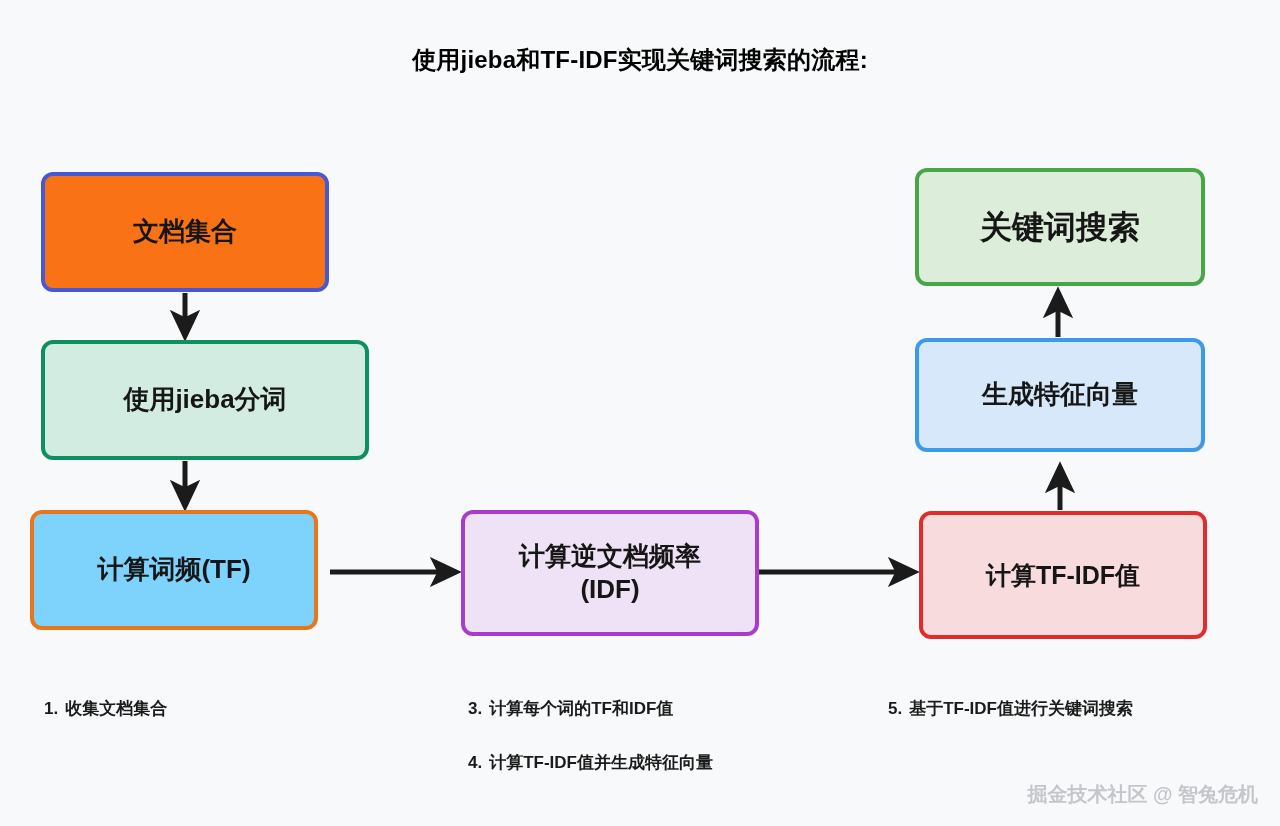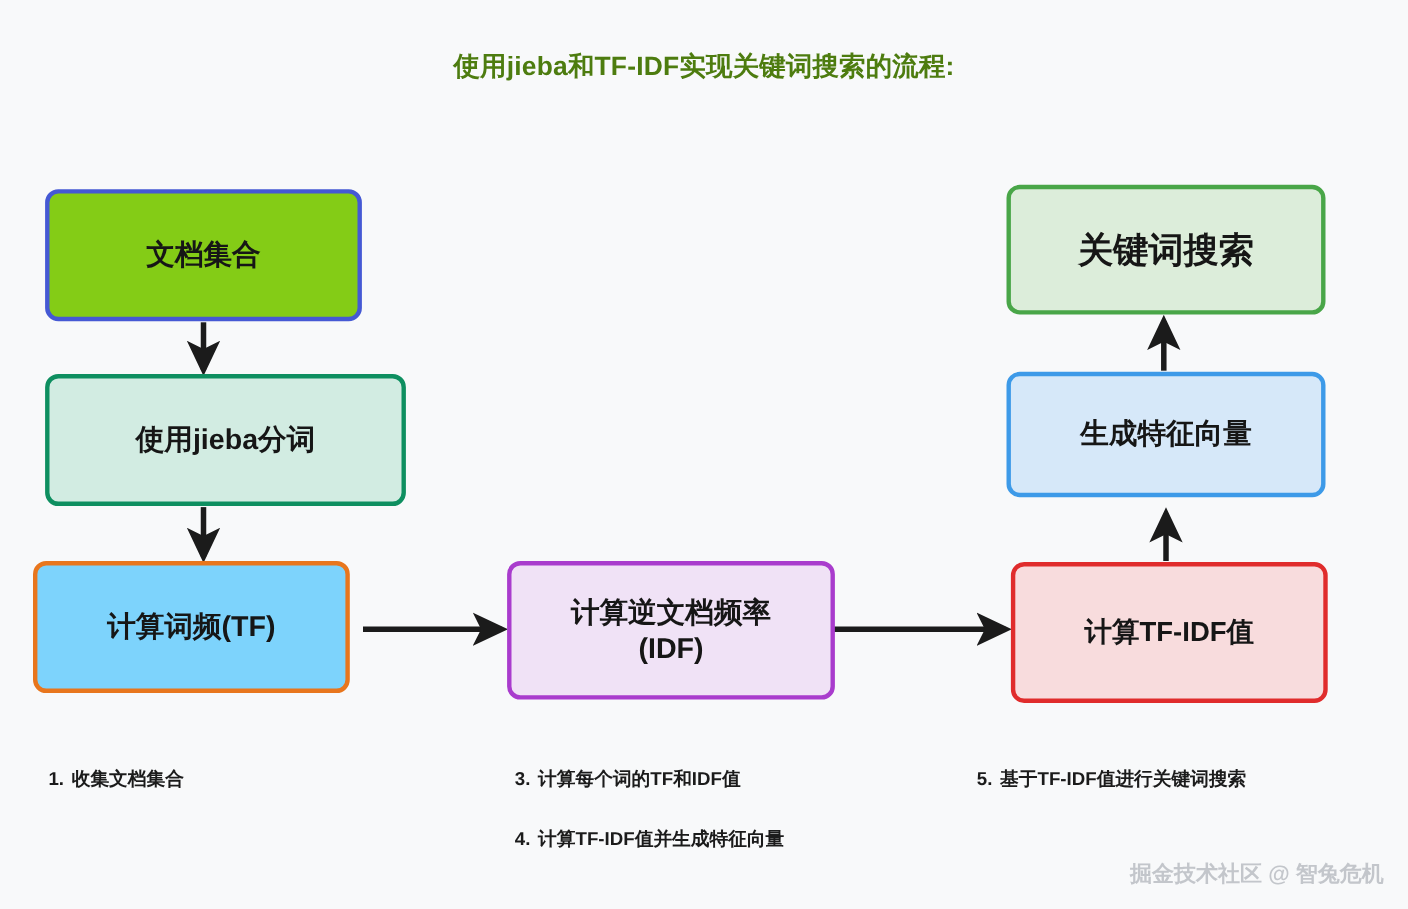--- a/index.html
+++ b/index.html
@@ -19,21 +19,21 @@
   }
 
   
   #chart-title {
     position: absolute;
     left: 0; top: 44px;
     width: 1280px;
     text-align: center;
     font-size: 24px;
     font-weight: 700;
-    color: #4d7c0f;
+    color: #000000;
     letter-spacing: 0.2px;
     white-space: nowrap;
   }
 
   
   .node {
     position: absolute;
     border-style: solid;
     border-width: 4px;
     border-radius: 12px;
@@ -45,21 +45,21 @@
     font-weight: 600;
     line-height: 1.28;
     padding: 4px 10px;
   }
   .node-label {
     display: block;
     white-space: pre-line;
   }
 
   #node-doc-collection   { left: 41px;  top: 172px; width: 288px; height: 120px;
-                           border-color: #4559d4; background: #84cc16; font-size: 26px; }
+                           border-color: #4559d4; background: #f97316; font-size: 26px; }
   #node-jieba-seg        { left: 41px;  top: 340px; width: 328px; height: 120px;
                            border-color: #0e8f60; background: #d2ece2; font-size: 26px; }
   #node-calc-tf          { left: 30px;  top: 510px; width: 288px; height: 120px;
                            border-color: #e8761d; background: #7dd3fc; font-size: 26px; }
   #node-calc-idf         { left: 461px; top: 510px; width: 298px; height: 126px;
                            border-color: #a93ccd; background: #f0e2f6; font-size: 26px; }
   #node-calc-tfidf       { left: 919px; top: 511px; width: 288px; height: 128px;
                            border-color: #e02c2c; background: #f8dcdd; font-size: 25px; }
   #node-feature-vector   { left: 915px; top: 338px; width: 290px; height: 114px;
                            border-color: #3d9ae8; background: #d6e8f9; font-size: 26px; align-items: center; }

